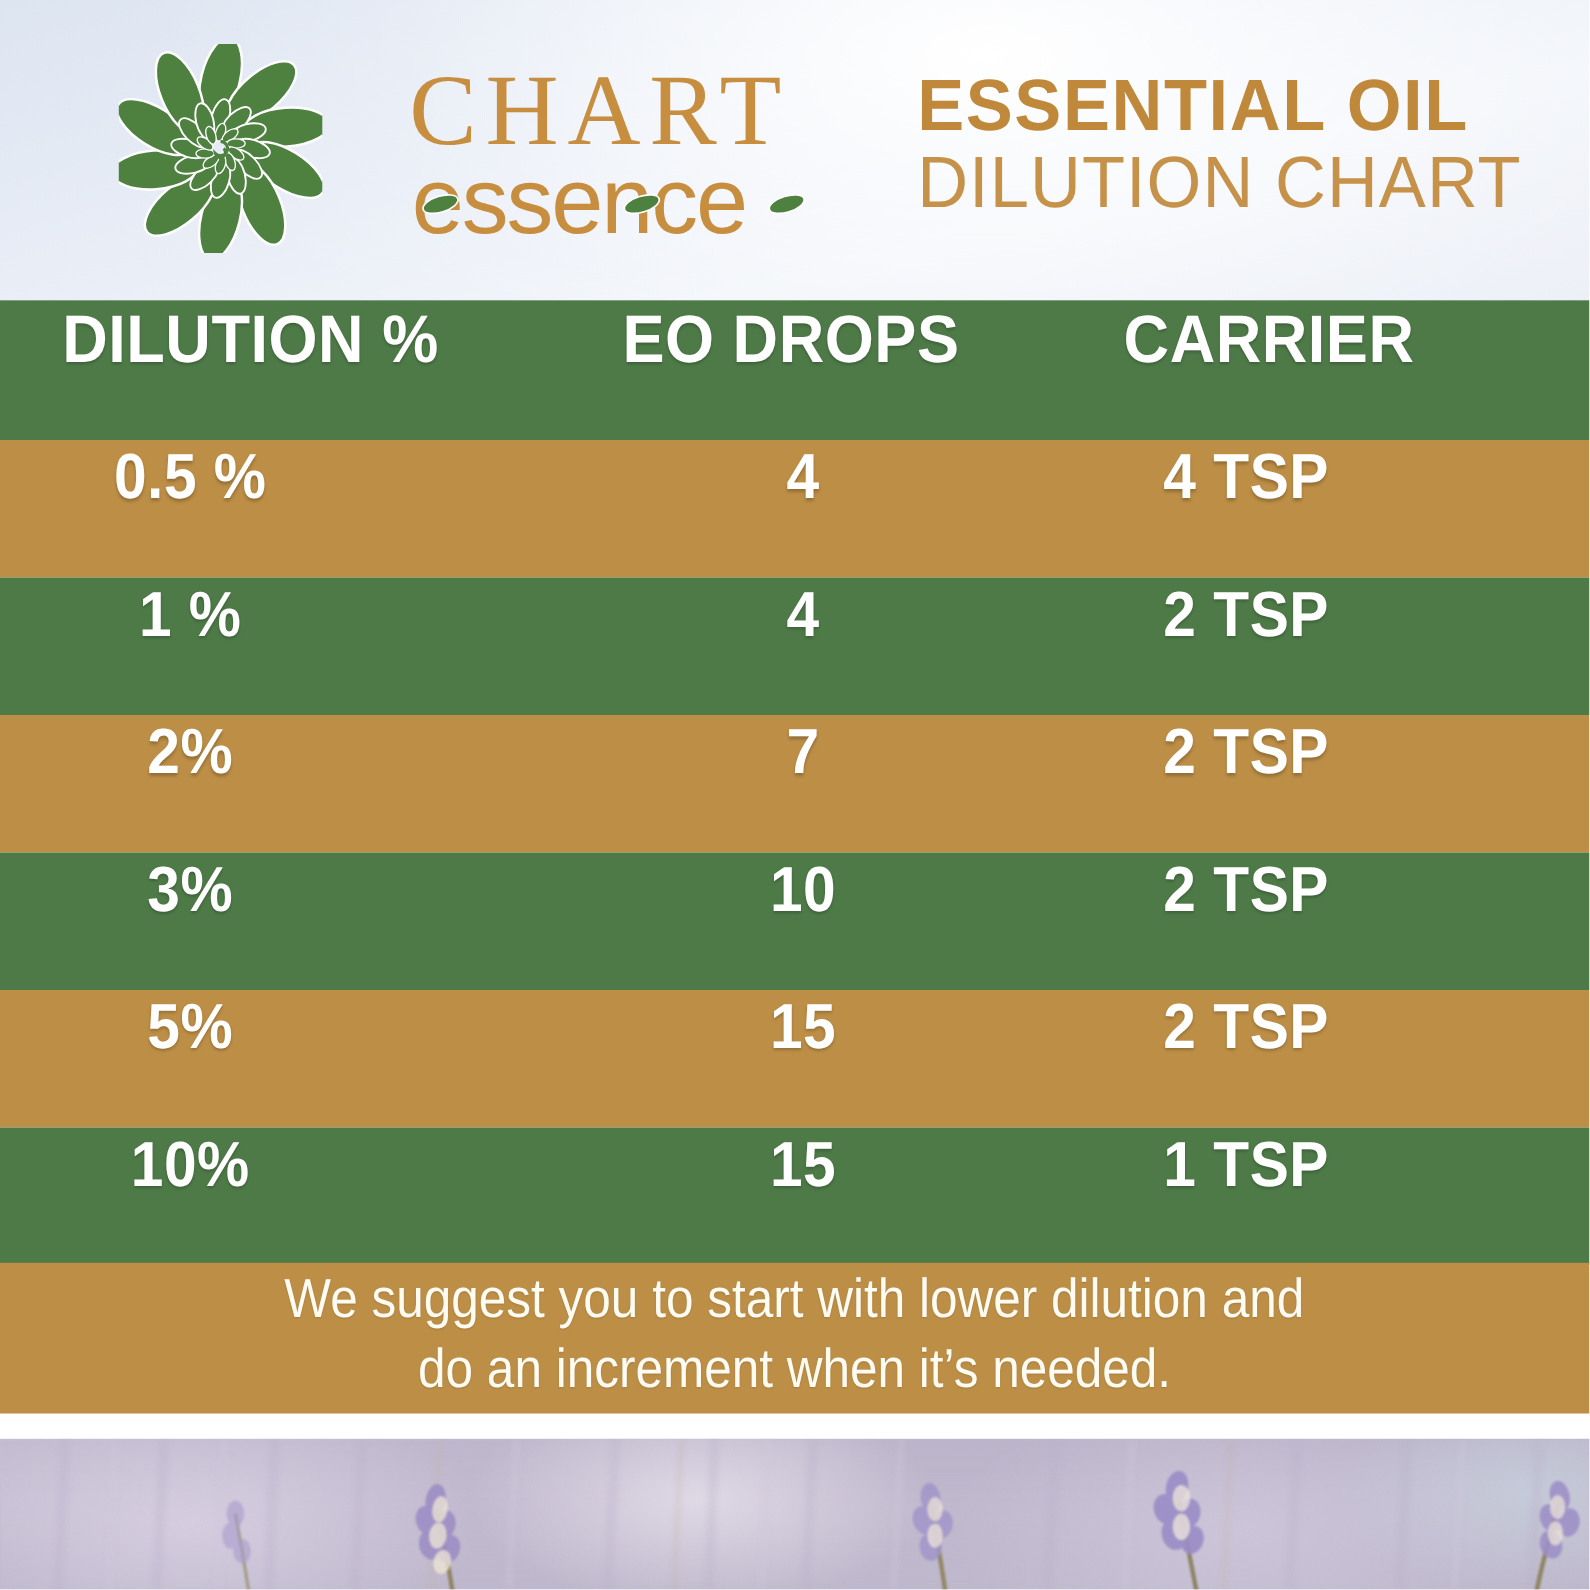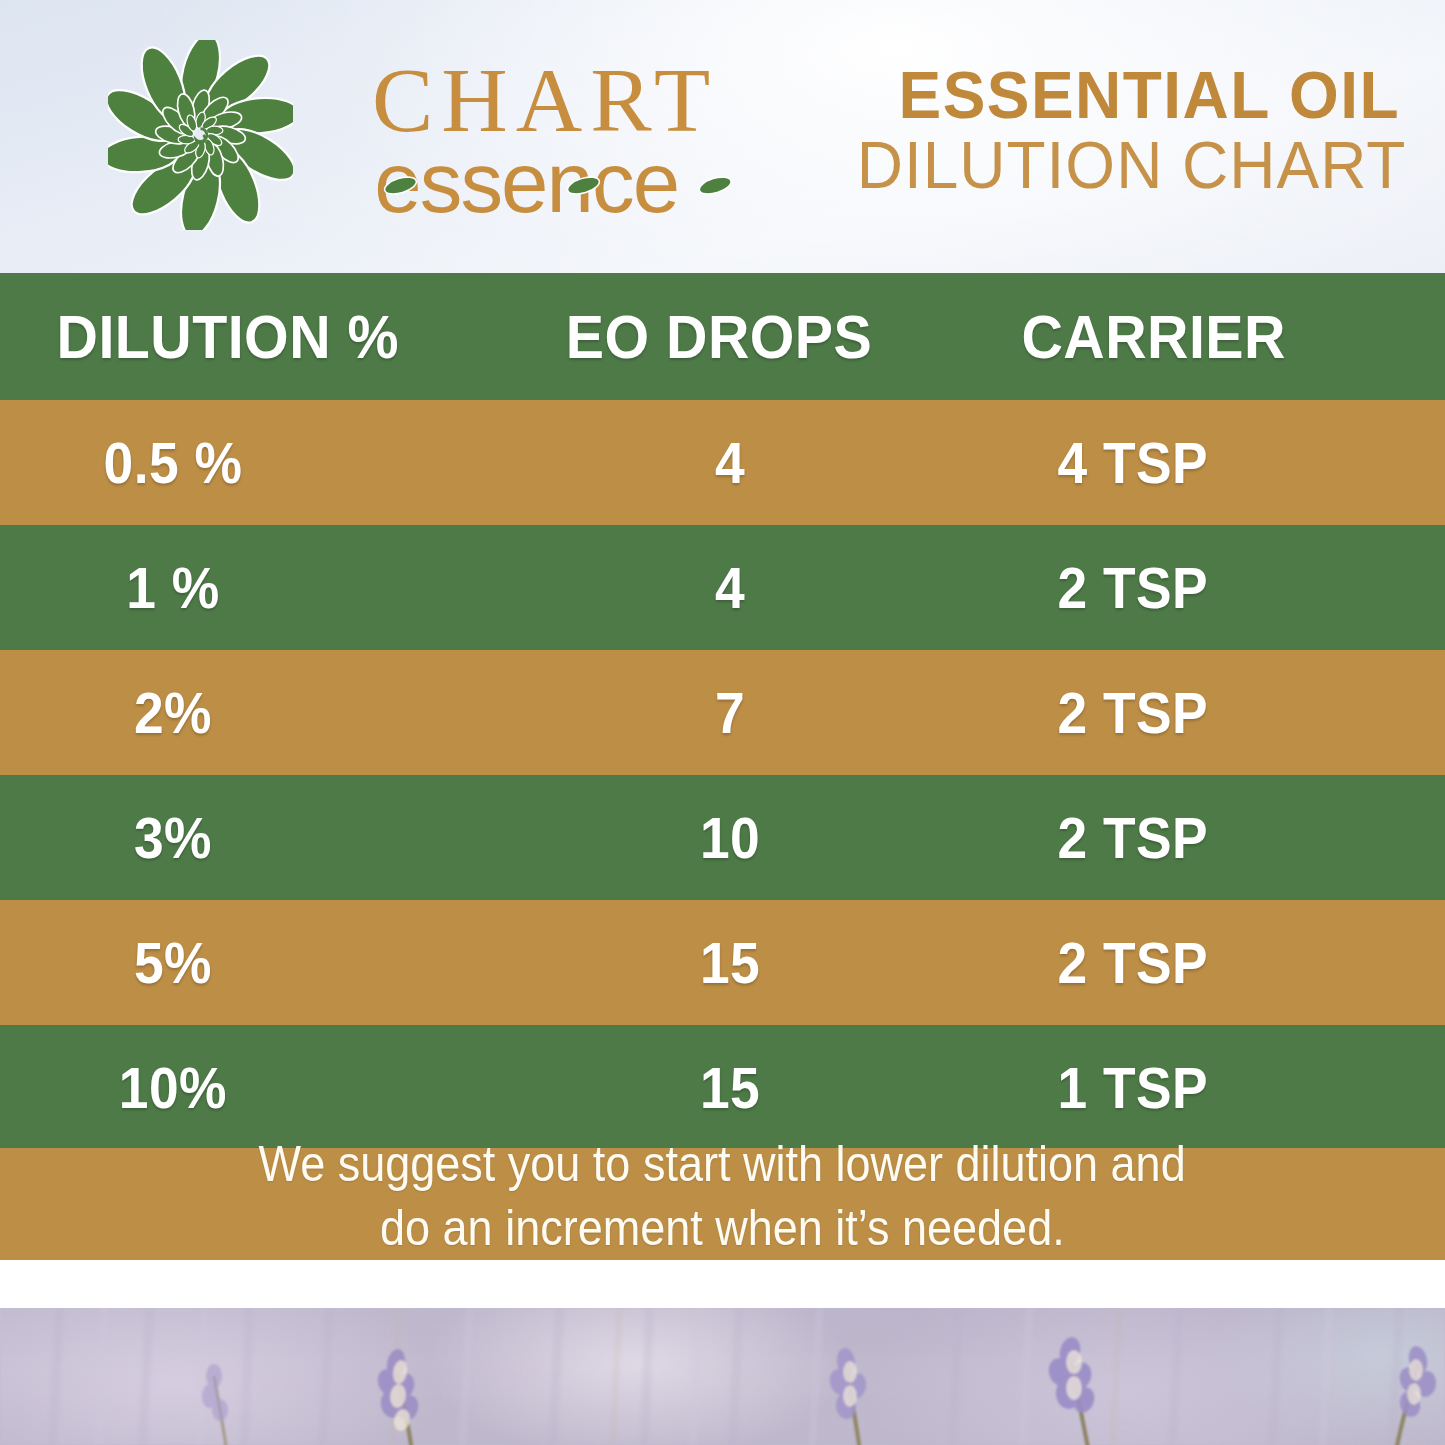--- a/index.html
+++ b/index.html
@@ -61,23 +61,23 @@
   }
 
   .brand-essence-wrap {
     position: absolute;
     left: 86px; top: 96px;
     width: 400px; height: 90px;
   }
 
   .title-block {
     position: absolute;
-    left: 840px; top: 62px;
+    left: 817px; top: 62px;
     width: 560px;
-    text-align: right;
+    text-align: left;
   }
 
   .title-line1 {
     font-family: "Liberation Sans", sans-serif;
     font-weight: 700;
     font-size: 66px;
     letter-spacing: 1.5px;
     color: #c0883a;
     line-height: 1.02;
     transform: scaleX(0.97);
@@ -100,21 +100,20 @@
 
   
   .table {
     position: absolute;
     left: 0; top: 273px;
     width: 1445px;
   }
 
   .row {
     display: flex;
-    align-items: center;
     width: 1445px;
   }
 
   .row.header-row {
     height: 127px;
     background: #4e7a48;
   }
 
   .row.data-row { height: 125px; padding-left: 24px; }
   .row.bg-tan   { background: #bd8e46; }
@@ -150,26 +149,26 @@
   }
   .data-row .c1 { padding-right: 240px; }
   .data-row .c2 { padding-right: 8px; }
   .data-row .c3 { padding-right: 112px; }
 
   
   .note {
     position: absolute;
     left: 0; top: 1148px;
     width: 1445px;
-    height: 112px;
+    height: 137px;
     background: #bd8e46;
     display: flex;
     flex-direction: column;
     align-items: center;
-    justify-content: flex-end;
+    justify-content: flex-start;
   }
 
   .note-line {
     color: #fdfbf2;
     font-family: "Liberation Sans", sans-serif;
     font-weight: 400;
     font-size: 50px;
     line-height: 1.28;
     letter-spacing: 0px;
     text-align: center;

